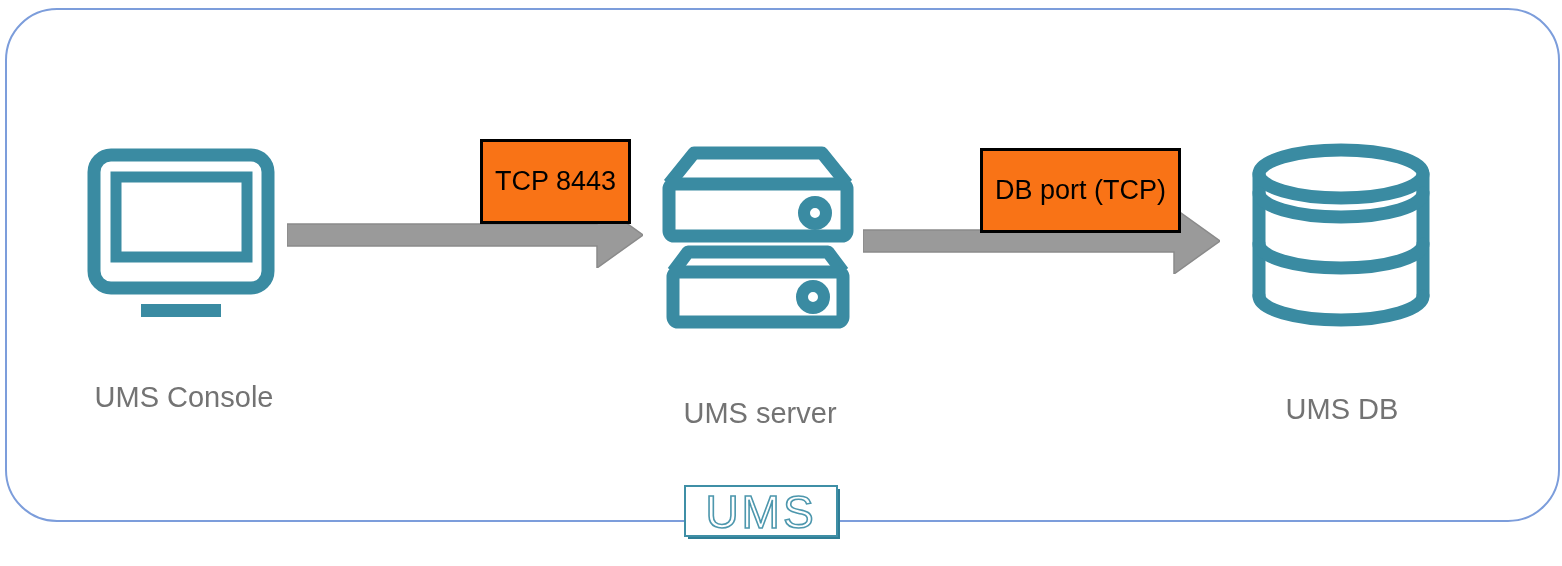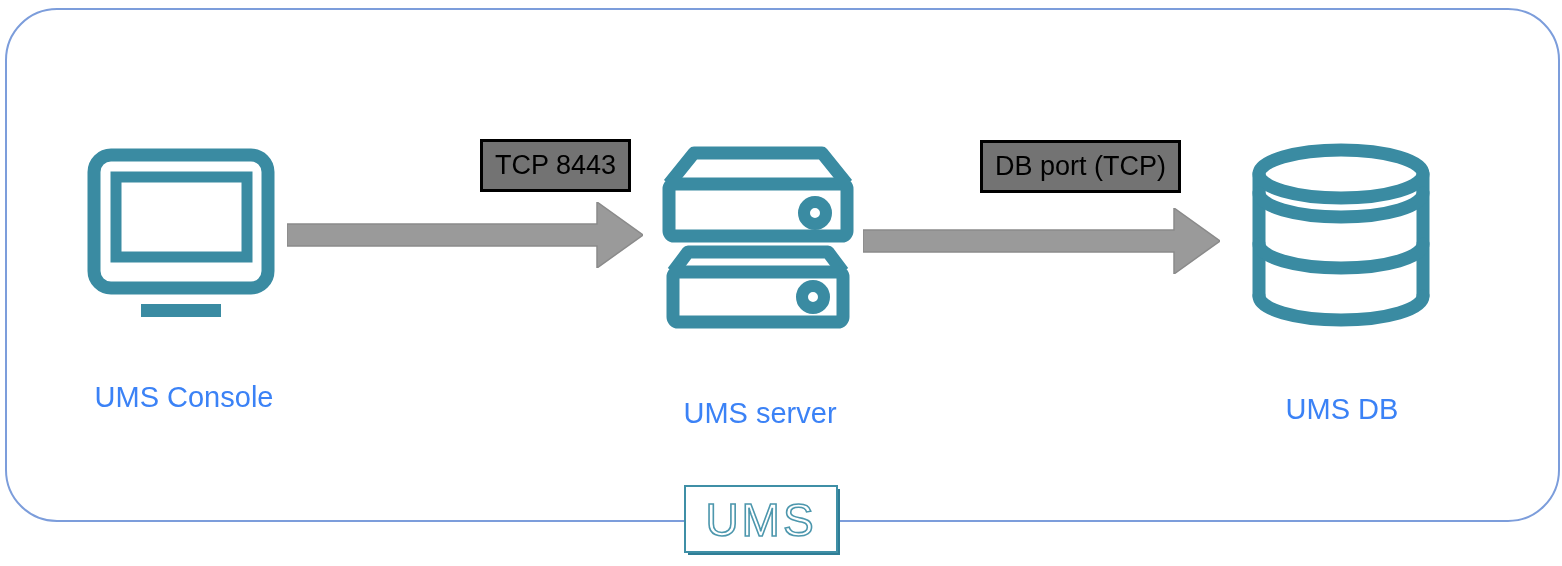--- a/index.html
+++ b/index.html
@@ -10,34 +10,34 @@
   .frame{
     position:absolute;left:5px;top:8px;width:1555px;height:514px;
     border:2.5px solid #7c9ddb;border-radius:52px;box-sizing:border-box;
     background:transparent;
   }
   .node-icon{position:absolute;}
   .icon-stroke{stroke:#3a8ba2;fill:none;}
   .icon-fill{fill:#3a8ba2;}
   .node-label{
     position:absolute;top:381px;transform:translateX(-50%);
-    font-size:29px;white-space:nowrap;color:#3b82f6;
+    font-size:29px;white-space:nowrap;color:#737373;
   }
   .lbl-console{left:184px;}
   .lbl-server{left:760px;margin-top:16px;}
   .lbl-db{left:1342px;margin-top:12px;}
   .arrow{position:absolute;}
   .edge-label{
-    position:absolute;background:#737373;border:3px solid #000;
-    padding:8px 12px;font-size:27px;white-space:nowrap;z-index:3;
+    position:absolute;background:#f97316;border:3px solid #000;
+    padding:24px 12px;font-size:27px;white-space:nowrap;z-index:3;
   }
   .edge-label-1{left:480px;top:139px;}
-  .edge-label-2{left:980px;top:140px;}
+  .edge-label-2{left:980px;top:148px;}
   .badge{
-    position:absolute;left:684px;top:485px;width:154px;height:68px;
+    position:absolute;left:684px;top:485px;width:154px;height:52px;
     background:#fff;border:2.5px solid #3f8fa6;box-sizing:border-box;
     box-shadow:3px 3px 0 -1px #2f7e96;z-index:2;
     display:flex;align-items:center;justify-content:center;
   }
 </style>
 </head>
 <body>
 
 <div class="canvas">
 

